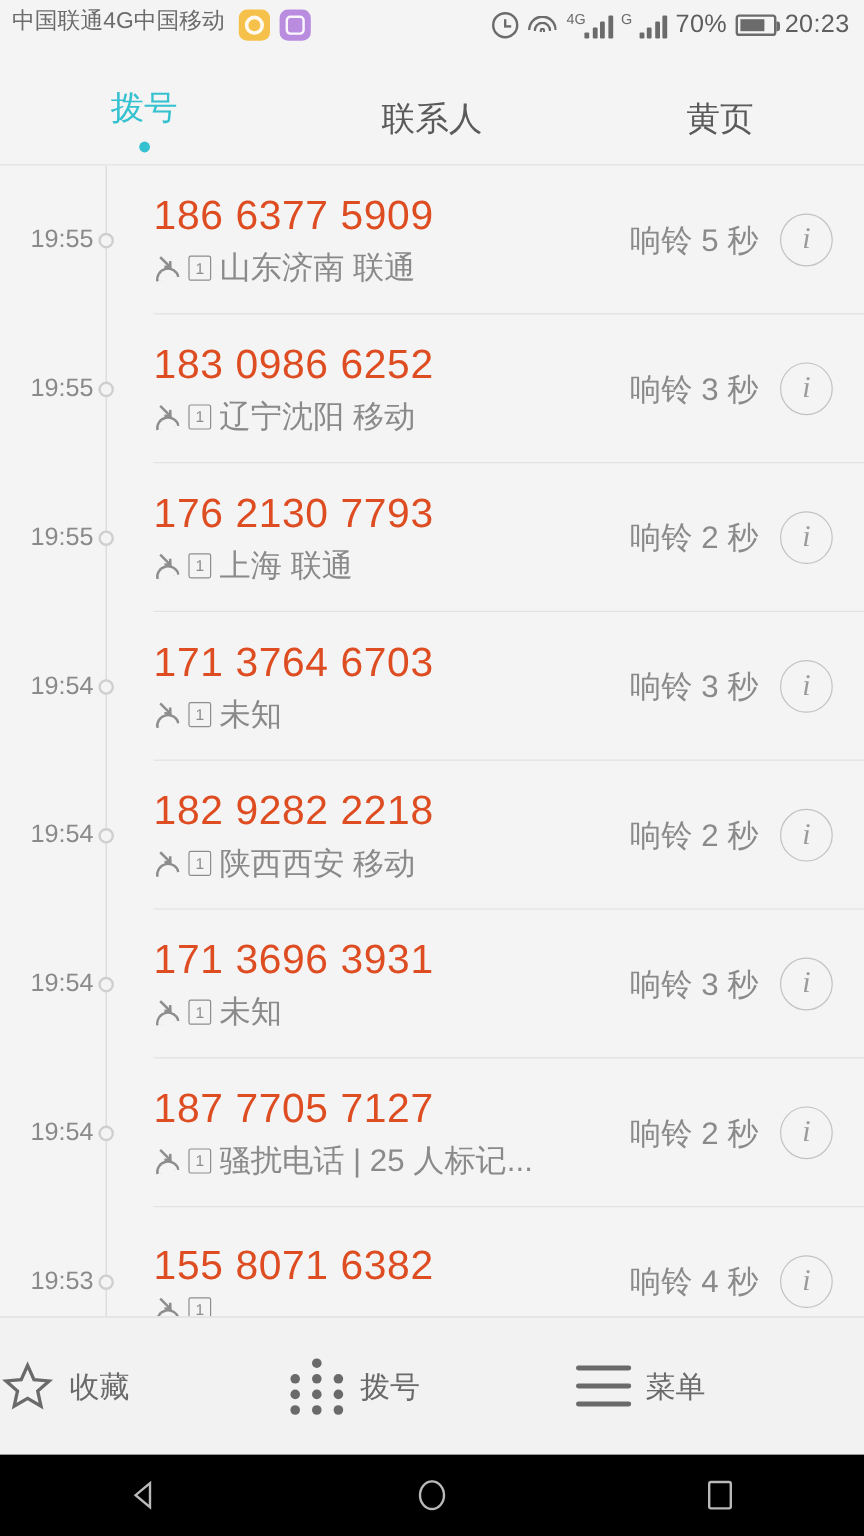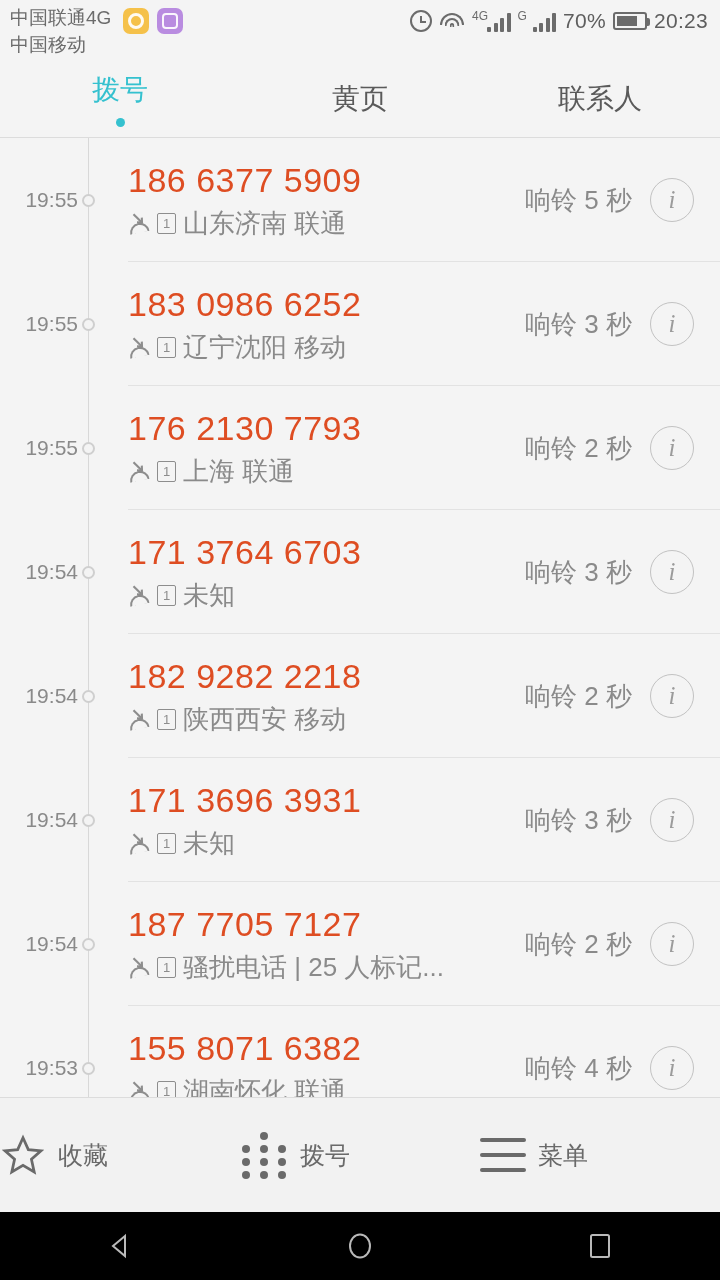--- a/index.html
+++ b/index.html
@@ -10,21 +10,21 @@
   }
   #screen { width:720px; height:1280px; position:relative; background:#f4f4f4; display:flex; flex-direction:column; }
 
   
   .statusbar {
     height:60px; flex:0 0 60px; background:#f4f4f4;
     display:flex; align-items:flex-start; justify-content:space-between;
     padding:4px 12px 0 10px;
   }
   .sb-left { display:flex; align-items:flex-start; }
-  .carriers { display:flex; flex-direction:column; line-height:27px; }
+  .carriers { display:flex; flex-direction:row; line-height:27px; }
   .carriers span { font-size:19px; color:#6b6b6b; white-space:nowrap; }
   .notif-icons { display:flex; gap:8px; margin:4px 0 0 12px; }
   .notif-ico { width:26px; height:26px; border-radius:7px; position:relative; }
   .notif-ico.amber { background:#f5c14a; }
   .notif-ico.purple { background:#b98ce0; }
   .notif-ico .inner {
     position:absolute; inset:5px; border:2px solid rgba(255,255,255,.92); border-radius:4px;
   }
   .notif-ico.amber .inner { border-radius:50%; border-width:3px; }
   .sb-right { display:flex; align-items:center; gap:7px; padding-top:5px; }
@@ -153,24 +153,24 @@
       <span class="txt">20:23</span>
     </div>
   </div>
 
   <div class="tabs">
     <div class="tab active">
       <span class="lbl">拨号</span>
       <span class="dot"></span>
     </div>
     <div class="tab">
+      <span class="lbl">联系人</span>
+    </div>
+    <div class="tab">
       <span class="lbl">黄页</span>
-    </div>
-    <div class="tab">
-      <span class="lbl">联系人</span>
     </div>
   </div>
 
   <div class="list">
     <div class="timeline"></div>
 
     <div class="row">
       <span class="time">19:55</span>
       <span class="marker"></span>
       <div class="row-main">
@@ -346,21 +346,20 @@
           <div class="number">155 8071 6382</div>
           <div class="subline">
             <span class="missed-ico">
               <span class="arc"></span>
               <svg class="arrow" viewBox="0 0 12 11">
                 <path d="M1.5 1.2 L9.6 9.3" stroke="#8d8d8d" stroke-width="2.1" fill="none"></path>
                 <path d="M9.8 4.6 L10 9.6 L5 9.4" stroke="#8d8d8d" stroke-width="2.1" fill="none"></path>
               </svg>
             </span>
             <span class="sim-badge">1</span>
-            <span class="loc">湖南怀化 联通</span>
           </div>
         </div>
         <span class="duration">响铃 4 秒</span>
         <span class="info-btn">i</span>
       </div>
 
     </div>
   </div>
 
   <div class="bottombar">

